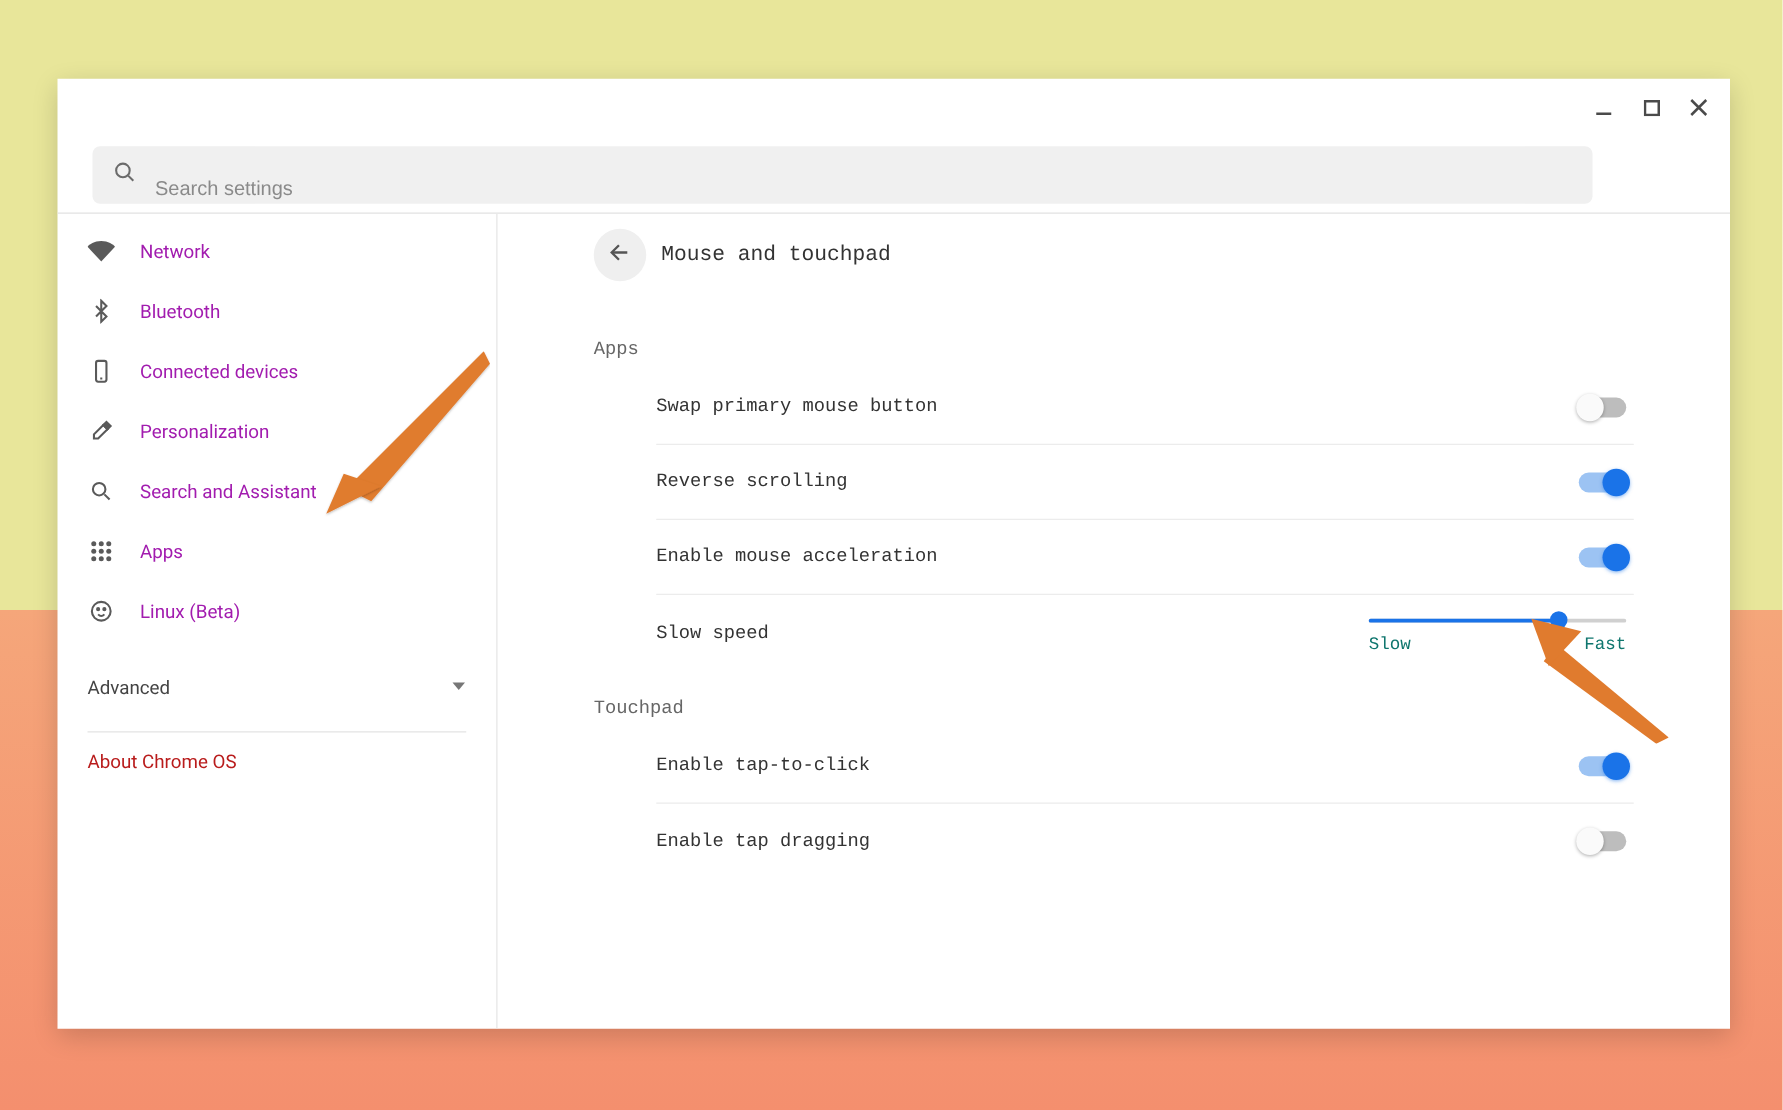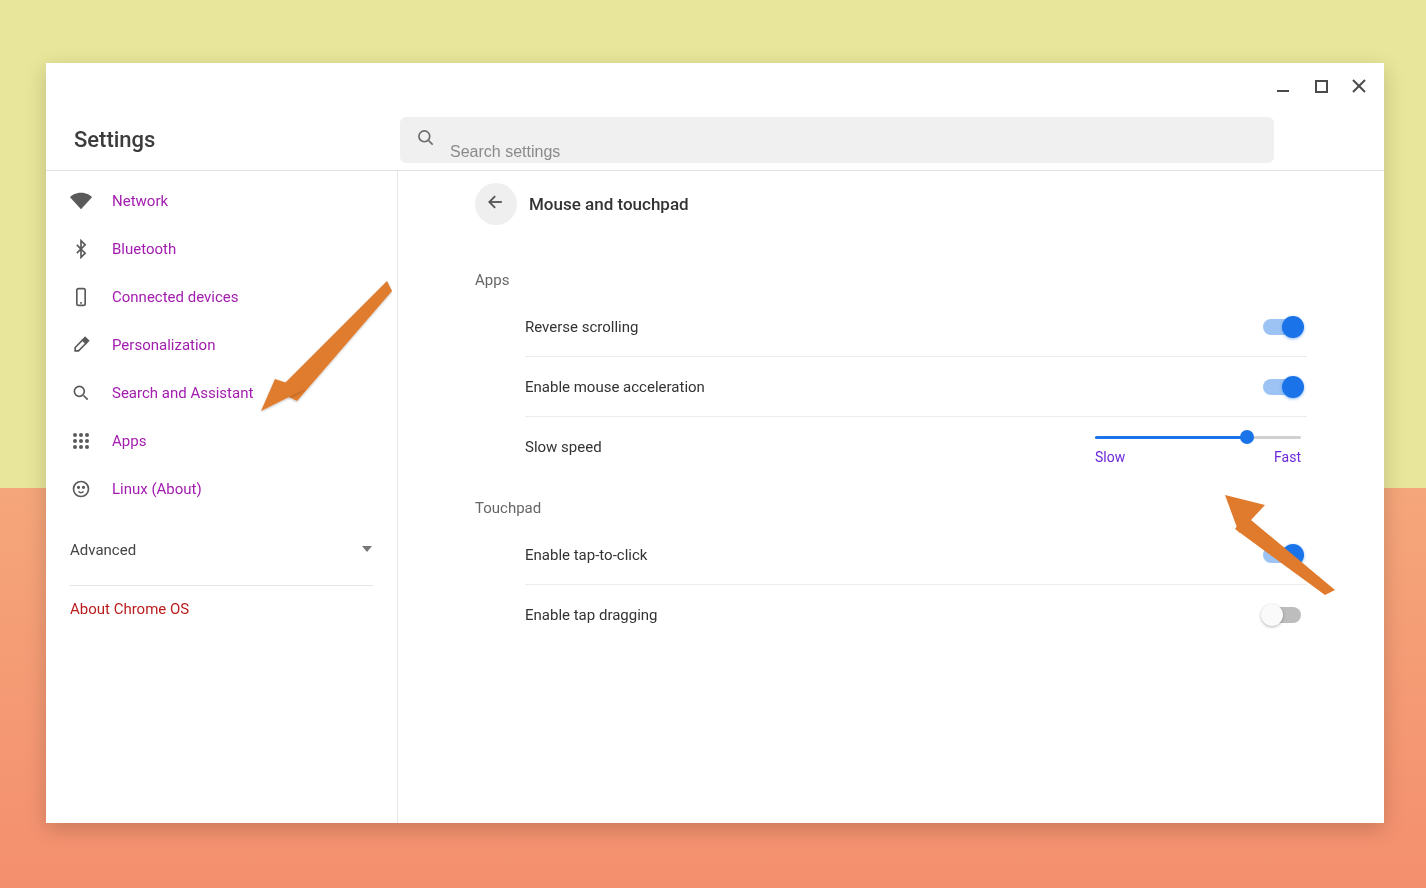--- a/index.html
+++ b/index.html
@@ -111,20 +111,21 @@
   .about-row { padding: 14px 24px; color:#b91c1c; font-size:15px; cursor:pointer; }
   .content {
     flex: 1;
     overflow-y: auto;
     padding: 8px 0 0 0;
     position: relative;
   }
   .content-inner {
     width: 832px;
     margin: 0 auto;
+    font-family: Liberation Mono, monospace;
   }
   .page-head {
     display:flex; align-items:center; gap:12px;
     padding: 4px 0 24px 0;
   }
   .back-btn {
     width: 42px; height: 42px; border-radius: 50%;
     background:#efefef; display:flex; align-items:center; justify-content:center;
     color:#555; cursor:pointer;
   }
@@ -162,21 +163,21 @@
   }
   .slider-fill {
     position:absolute; left:0; top:0; height:100%; background:#1a73e8; border-radius:2px;
   }
   .slider-thumb {
     position:absolute; top:-6px; width:14px; height:14px; border-radius:50%;
     background:#1a73e8; transform:translateX(-50%);
   }
   .slider-labels {
     display:flex; justify-content:space-between; width:206px;
-    font-size:14px; color:#6d28d9; margin-top:10px;
+    font-size:14px; color:#0f766e; margin-top:10px;
   }
   
   .arrow {
     position:absolute; pointer-events:none;
   }
   .arrow svg { display:block; }
 </style>
 </head>
 <body>
 
@@ -194,21 +195,20 @@
     </div>
     <div class="win-btn">
       <svg width="14" height="14" viewBox="0 0 14 14">
           <line x1="1" y1="1" x2="13" y2="13" stroke="currentColor" stroke-width="2"></line>
           <line x1="13" y1="1" x2="1" y2="13" stroke="currentColor" stroke-width="2"></line>
         </svg>
     </div>
   </div>
 
   <div class="header">
-    <div class="app-title">Settings</div>
     <div class="search-wrap">
       <span>
         <svg width="20" height="20" viewBox="0 0 24 24" fill="none">
             <circle cx="10" cy="10" r="6.5" stroke="currentColor" stroke-width="2"></circle>
             <line x1="15" y1="15" x2="20" y2="20" stroke="currentColor" stroke-width="2"></line>
           </svg>
       </span>
       <input type="text" placeholder="Search settings" style="">
     </div>
   </div>
@@ -285,21 +285,21 @@
 
       <div class="nav-item">
         <span class="nav-icon">
           <svg width="20" height="20" viewBox="0 0 24 24" fill="none" stroke="currentColor" stroke-width="2">
               <circle cx="12" cy="12" r="9"></circle>
               <circle cx="9" cy="10" r="1" fill="currentColor"></circle>
               <circle cx="15" cy="10" r="1" fill="currentColor"></circle>
               <path d="M9 15c1 1 2 1.5 3 1.5s2-.5 3-1.5"></path>
             </svg>
         </span>
-        <span class="nav-label">Linux (About)</span>
+        <span class="nav-label">Linux (Beta)</span>
       </div>
 
       <div style="height:10px"></div>
       <div class="advanced-row">
         <span>Advanced</span>
         <span class="chev">
           <svg width="12" height="12" viewBox="0 0 12 12" fill="currentColor">
               <path d="M1 3l5 6 5-6z"></path>
             </svg>
         </span>
@@ -319,20 +319,26 @@
                   <line x1="19" y1="12" x2="5" y2="12"></line>
                   <polyline points="11 5 4 12 11 19"></polyline>
                 </svg>
             </span>
           </div>
           <div class="page-title">Mouse and touchpad</div>
         </div>
 
         <div class="section-title">Apps</div>
         <div class="rows">
+          <div class="row">
+            <div class="row-label">Swap primary mouse button</div>
+            <div class="toggle off">
+                <div class="thumb"></div>
+              </div>
+          </div>
           <div class="row">
             <div class="row-label">Reverse scrolling</div>
             <div class="toggle on">
                 <div class="thumb"></div>
               </div>
           </div>
           <div class="row">
             <div class="row-label">Enable mouse acceleration</div>
             <div class="toggle on">
                 <div class="thumb"></div>

